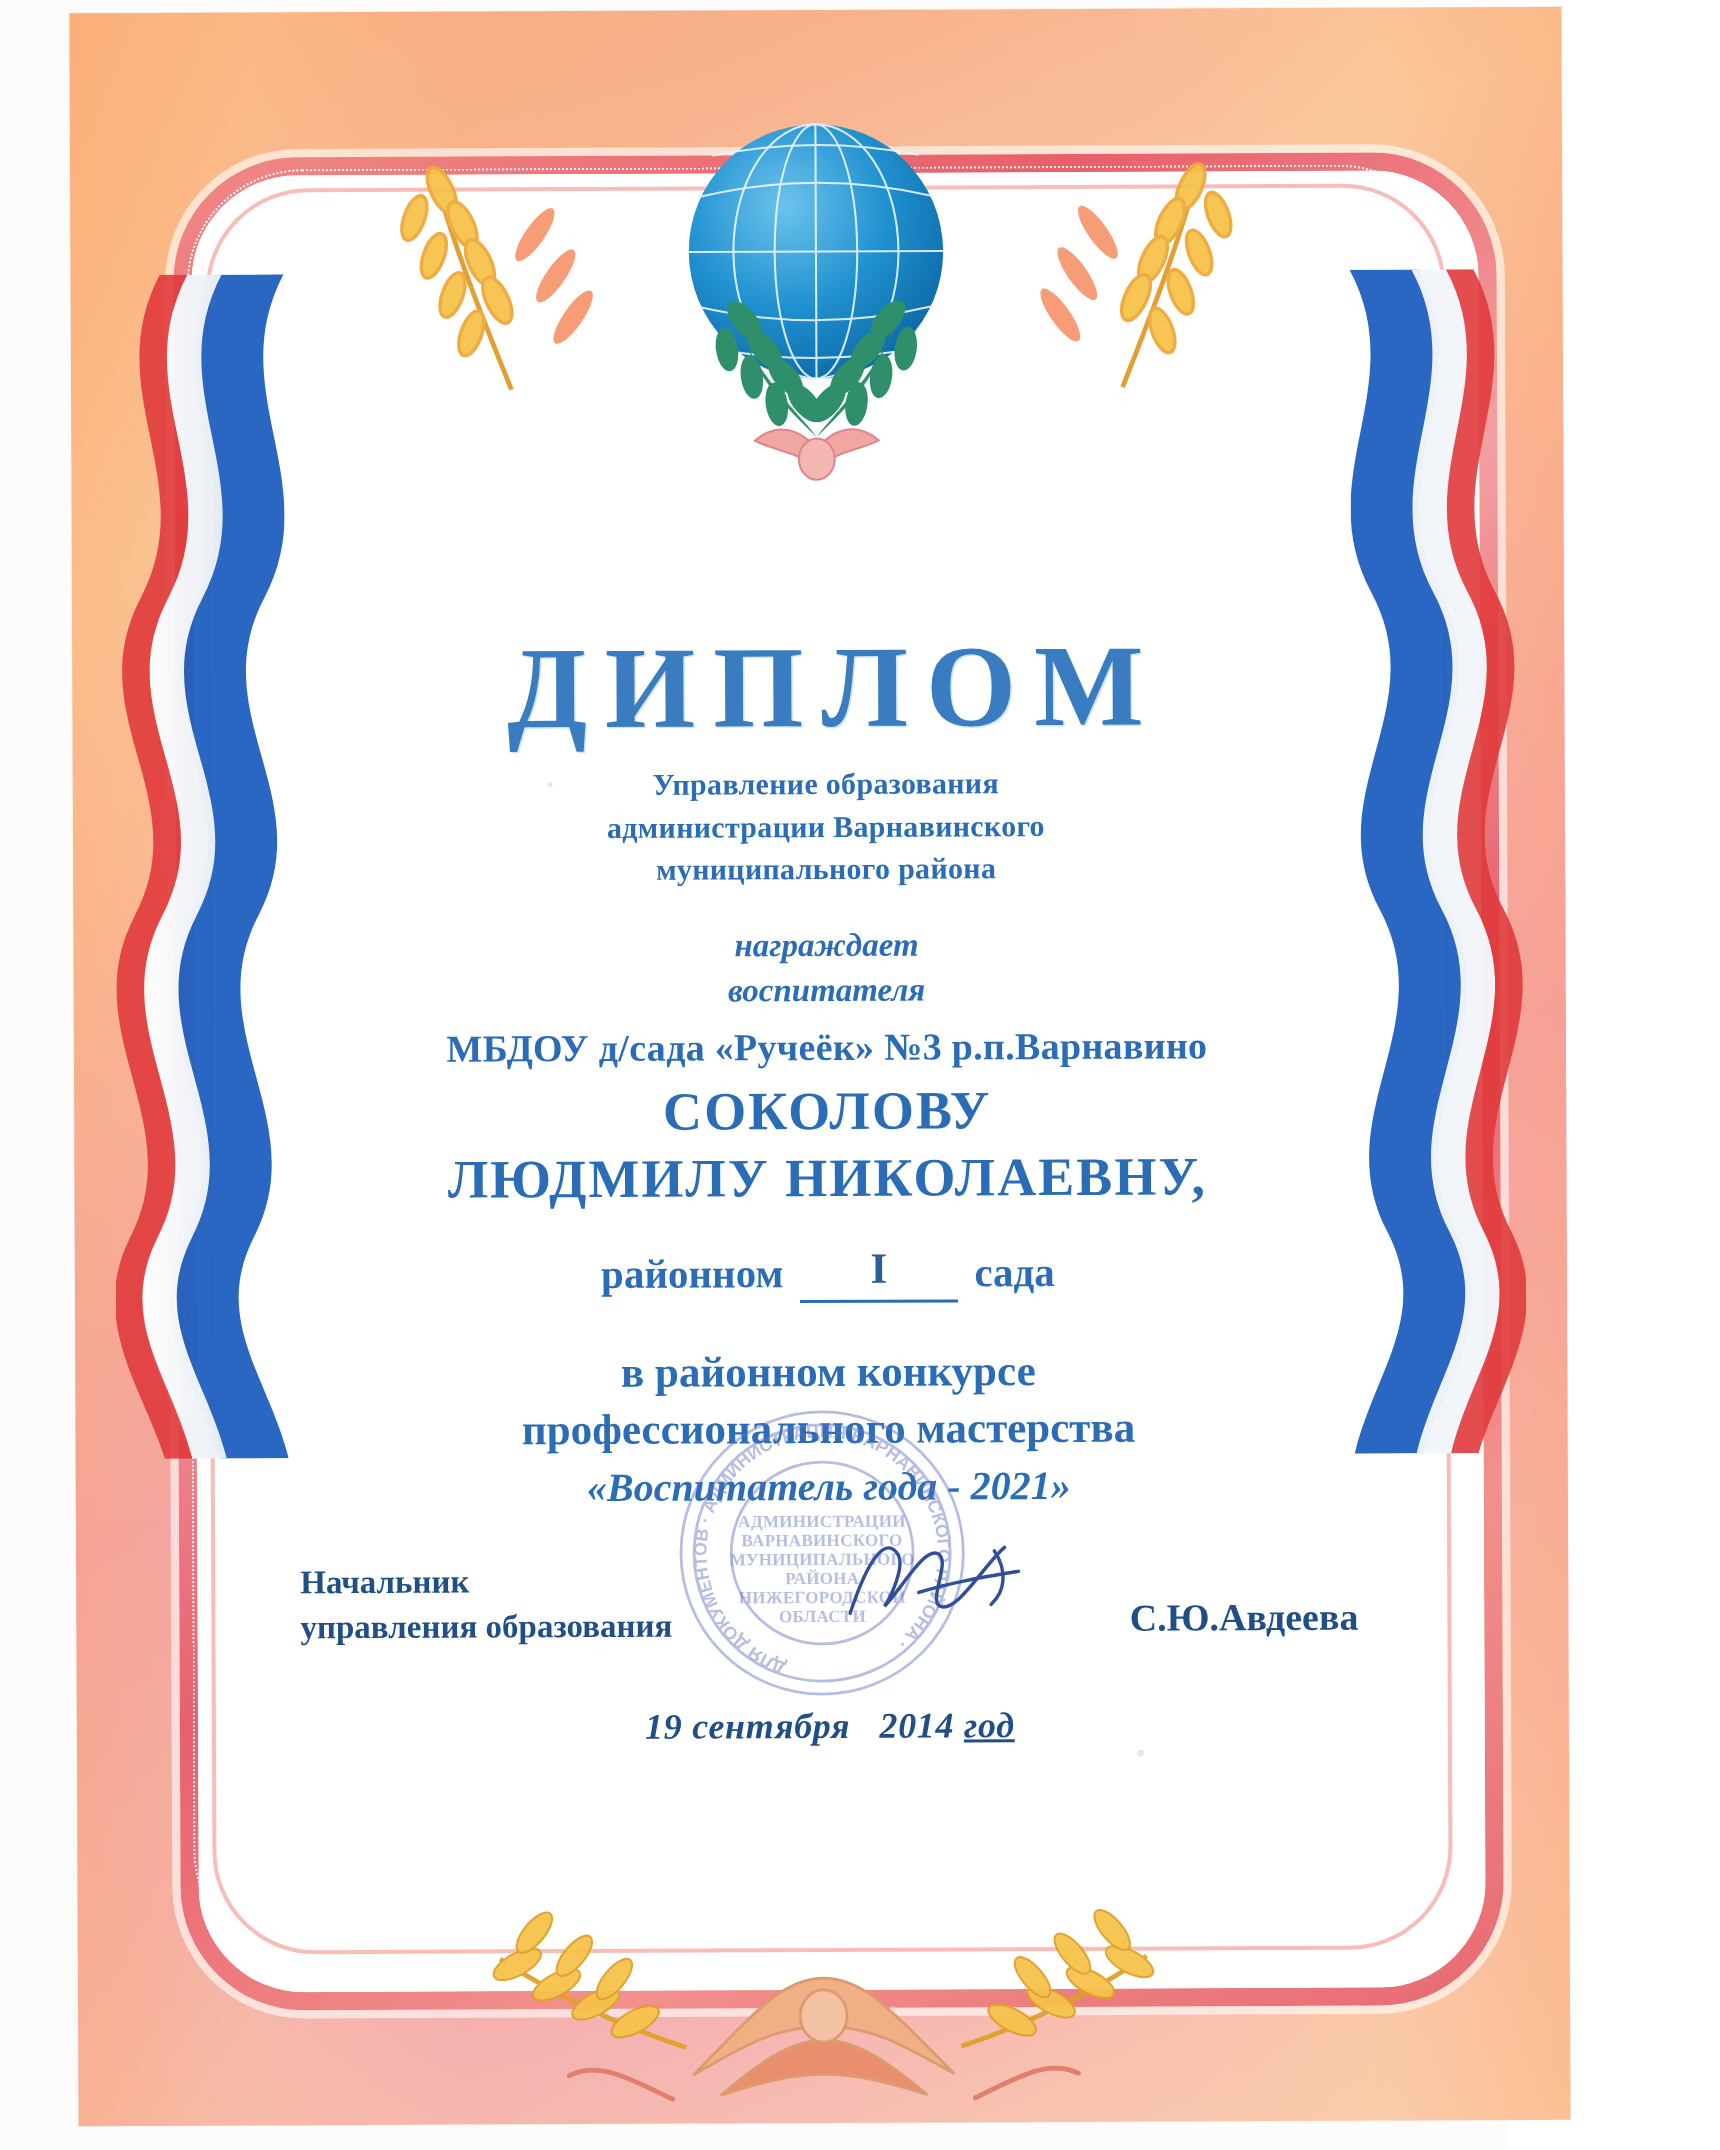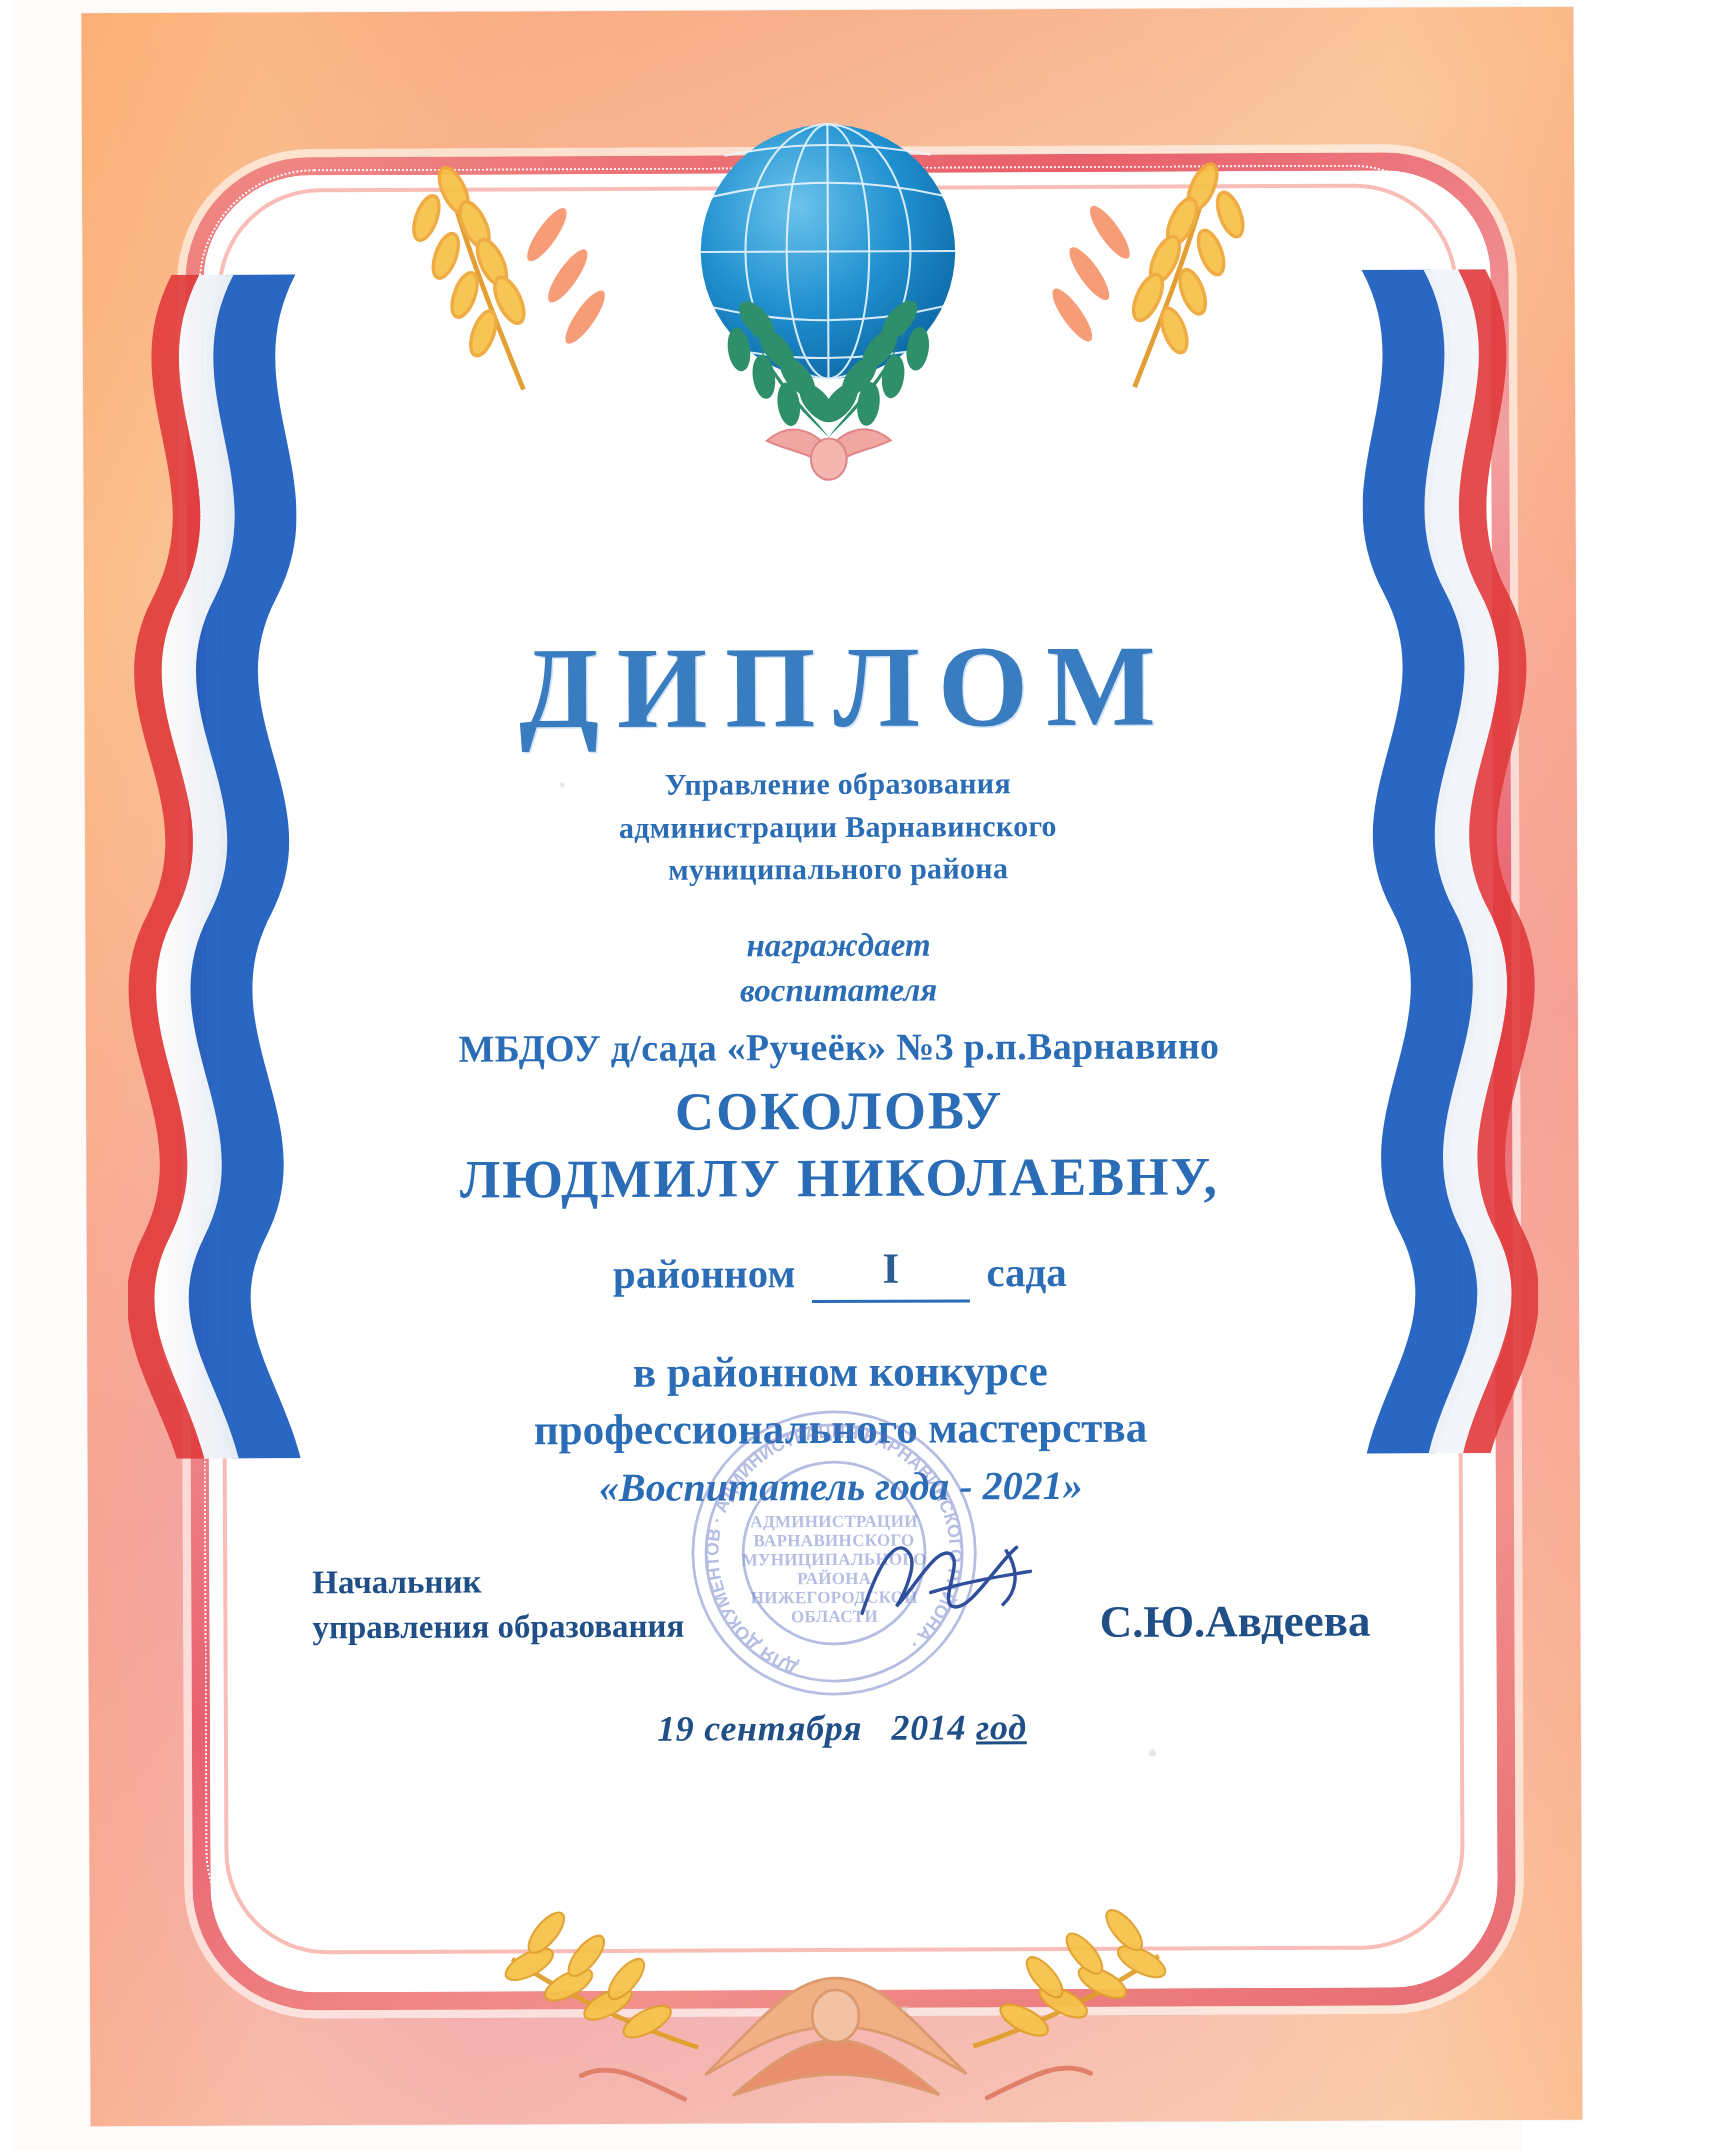--- a/index.html
+++ b/index.html
@@ -11,21 +11,21 @@
     width: 1721px;
     height: 2151px;
     font-family: "Liberation Serif", serif;
     overflow: hidden;
     position: relative;
   }
 
   
   #scan-sheet {
     position: absolute;
-    left: 12px; top: 0;
+    left: 0; top: 0;
     width: 1510px;
     height: 2151px;
     background: #fdfcfb;
   }
 
   
   #certificate {
     position: absolute;
     left: 74px;
     top: 9.6px;
@@ -252,21 +252,21 @@
   }
   .sign-left {
     text-align: left;
     font-size: 33px;
     font-weight: bold;
     line-height: 1.35;
     color: #1f4f86;
   }
   .sign-right {
     text-align: right;
-    font-size: 45px;
+    font-size: 38px;
     font-weight: bold;
     color: #1f4f86;
     padding-top: 39px;
   }
 
   .date {
     font-size: 36px;
     font-weight: bold;
     font-style: italic;
     color: #1f4f86;

